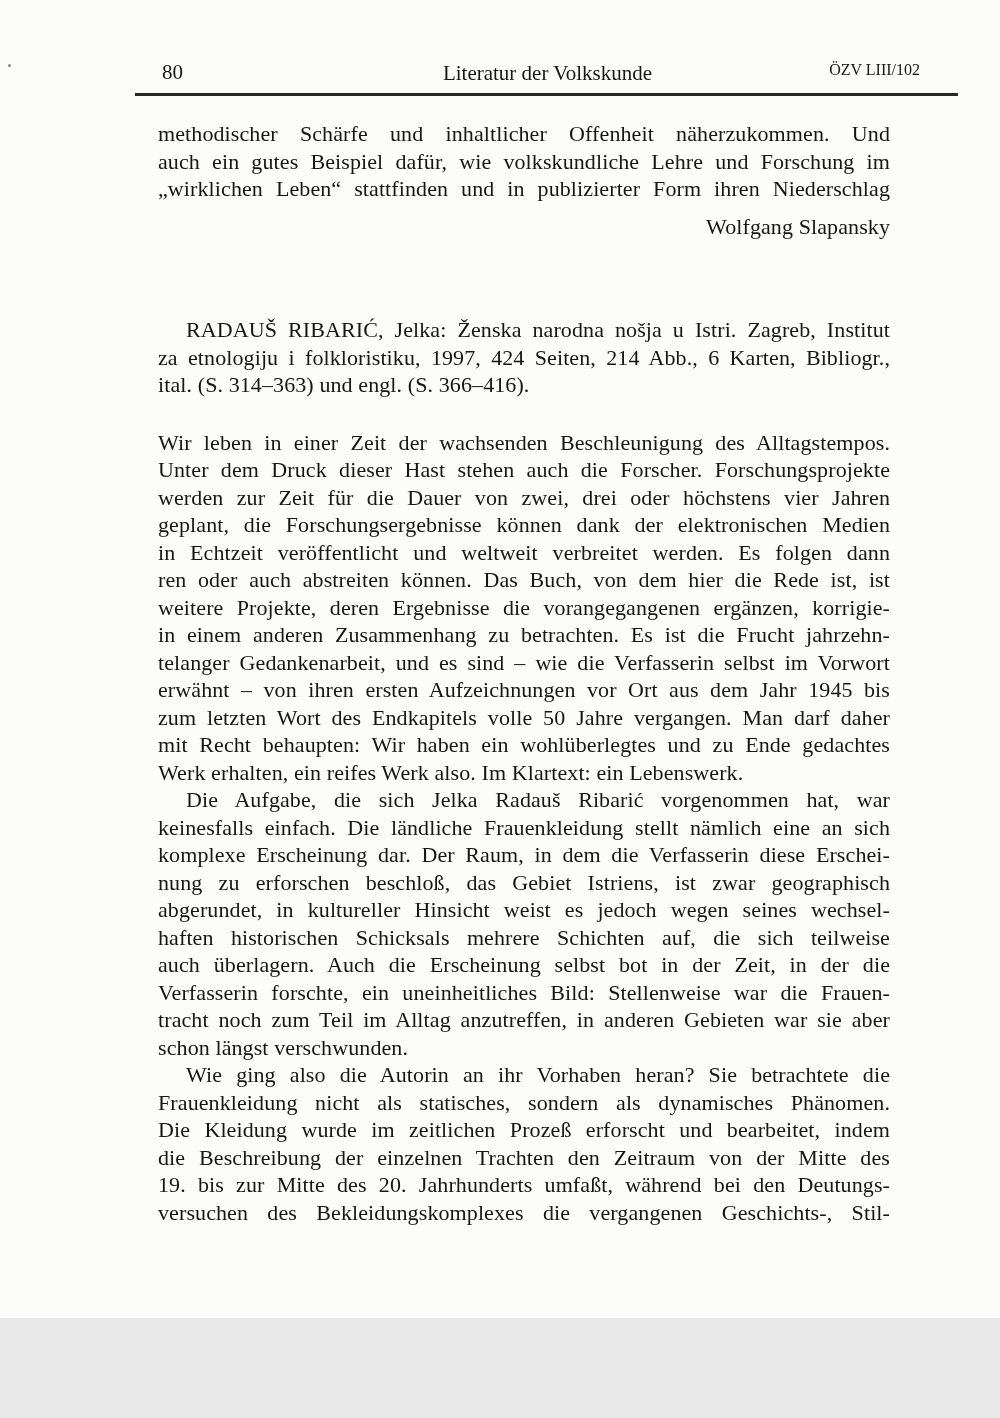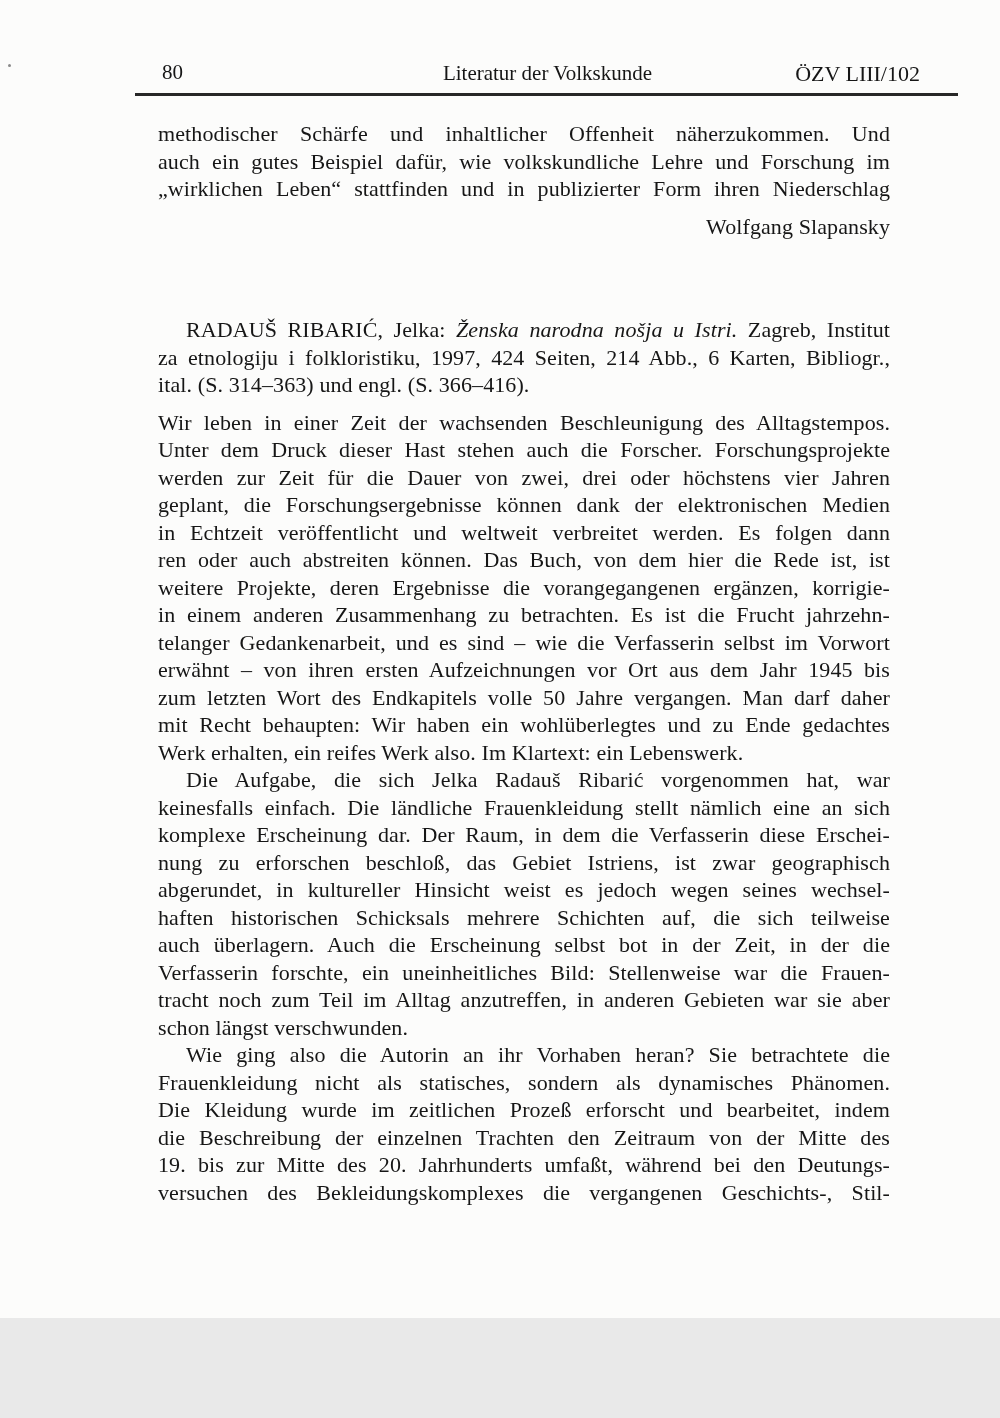--- a/index.html
+++ b/index.html
@@ -13,37 +13,37 @@
     color: #161616;
     overflow: hidden;
     margin: 0 auto;
   }
   .speck {
     position: absolute; left: 8px; top: 64px;
     width: 3px; height: 3px; background: #8a8a8a; border-radius: 50%;
   }
   .hdr-num   { position: absolute; left: 162px; top: 60px; font-size: 21px; }
   .hdr-center{ position: absolute; left: 136px; top: 61px; width: 823px; text-align: center; font-size: 21px; }
-  .hdr-right { position: absolute; right: 80px; top: 61px; font-size: 22px; }
+  .hdr-right { position: absolute; right: 80px; top: 61px; font-size: 16px; }
   .rule {
     position: absolute; left: 135px; top: 93px;
     width: 823px; height: 3px; background: #272727;
   }
   .content {
     position: absolute; left: 158px; top: 120px; width: 732px;
     font-size: 22px; line-height: 27.5px;
     letter-spacing: 0.1px;
   }
   .ln      { text-align: justify; text-align-last: justify; }
   .ln-last { text-align: justify; text-align-last: left; }
   .indent  { text-indent: 28px; }
   .sig     { text-align: right; margin-top: 10px; }
   .citation{ margin-top: 76px; }
-  .body-text { margin-top: 10px; }
-  .it      { font-style: italic; }
+  .body-text { margin-top: 30px; }
+  .it      { }
 </style>
 </head>
 <body>
 
 <div class="page">
   <div class="speck"></div>
 
   <div class="hdr-num">80</div>
   <div class="hdr-center">Literatur der Volkskunde</div>
   <div class="hdr-right">ÖZV LIII/102</div>

